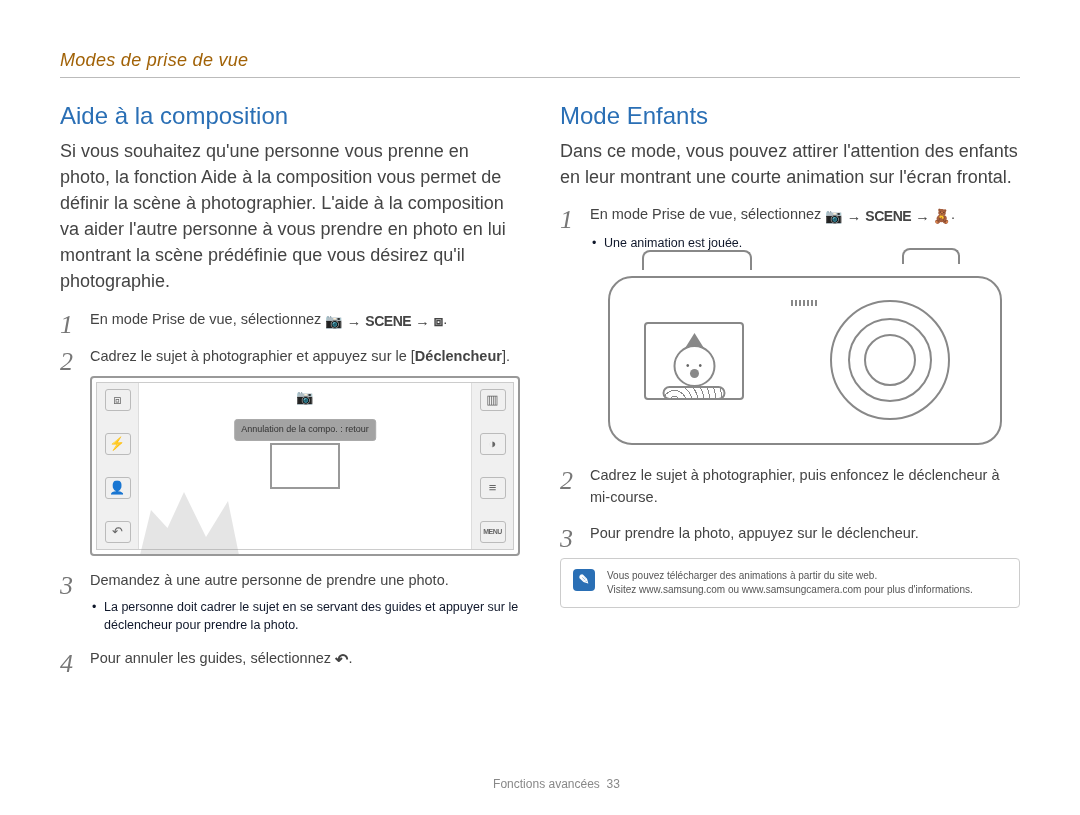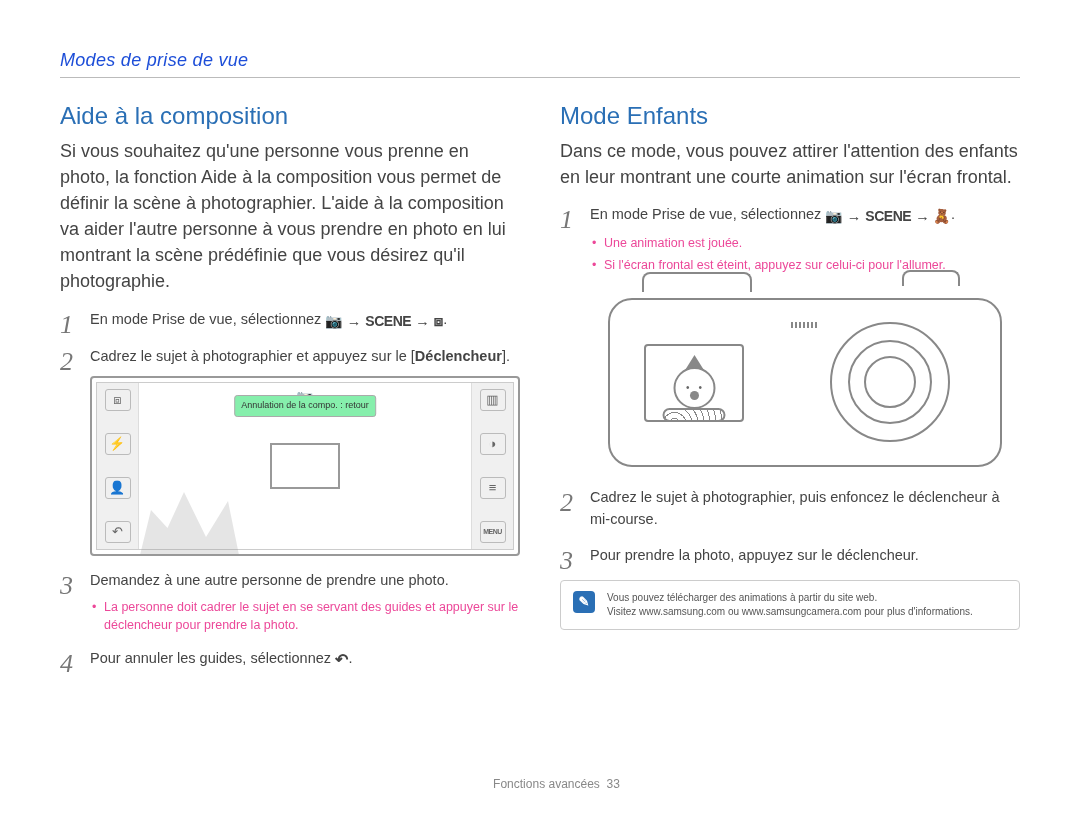--- a/index.html
+++ b/index.html
@@ -7,21 +7,21 @@
     font-family: Arial, Helvetica, sans-serif;
     width: 1080px;
     height: 815px;
     background: #fff;
     padding: 50px 60px 30px 60px;
     color: #333;
     position: relative;
   }
   .chapter-title {
     font-size: 18px;
-    color: #1d4ed8;
+    color: #a16207;
     font-weight: 300;
     border-bottom: 1px solid #bbb;
     padding-bottom: 6px;
     margin-bottom: 24px;
     font-style: italic;
     letter-spacing: 0.3px;
   }
   .columns {
     display: flex;
     gap: 40px;
@@ -66,21 +66,21 @@
   ol.steps strong { font-weight: bold; }
   ul.bullets {
     list-style: none;
     margin: 6px 0 4px 0;
   }
   ul.bullets li {
     position: relative;
     padding-left: 14px;
     font-size: 12.5px;
     line-height: 1.45;
-    color: #ec4899;
+    color: #0f172a;
     margin-bottom: 4px;
   }
   ul.bullets li::before {
     content: "•";
     position: absolute;
     left: 2px;
     top: 0;
   }
   .icon {
     display: inline-block;
@@ -133,24 +133,24 @@
     width: 26px; height: 22px;
     text-align: center;
     padding-top: 3px;
   }
   .lcd-center {
     flex: 1;
     position: relative;
   }
   .tooltip {
     position: absolute;
-    top: 12px;
+    top: 36px;
     left: 50%;
     transform: translateX(-50%);
-    background: #86efac;
+    background: #a3a3a3;
     border: 1px solid #aaa;
     font-size: 9px;
     padding: 3px 6px;
     border-radius: 3px;
     color: #333;
     white-space: nowrap;
   }
   .focus-rect {
     position: absolute;
     top: 60px; left: 50%;
@@ -393,21 +393,20 @@
     <ol class="steps">
       <li>
         <span>En mode Prise de vue, sélectionnez </span>
         <span class="icon icon-cam"></span>
         <span class="icon icon-arrow"></span>
         <span class="icon icon-scene">SCENE</span>
         <span class="icon icon-arrow"></span>
         <span class="icon icon-bear"></span>.
         <ul class="bullets">
           <li>Une animation est jouée.</li>
-          <li>Si l'écran frontal est éteint, appuyez sur celui-ci pour l'allumer.</li>
         </ul>
 
         
         <div class="illus-camera">
           <div class="camera-top"></div>
           <div class="shutter"></div>
           <div class="camera-body">
             <div class="mic"></div>
             <div class="lens"></div>
             <div class="front-screen">

